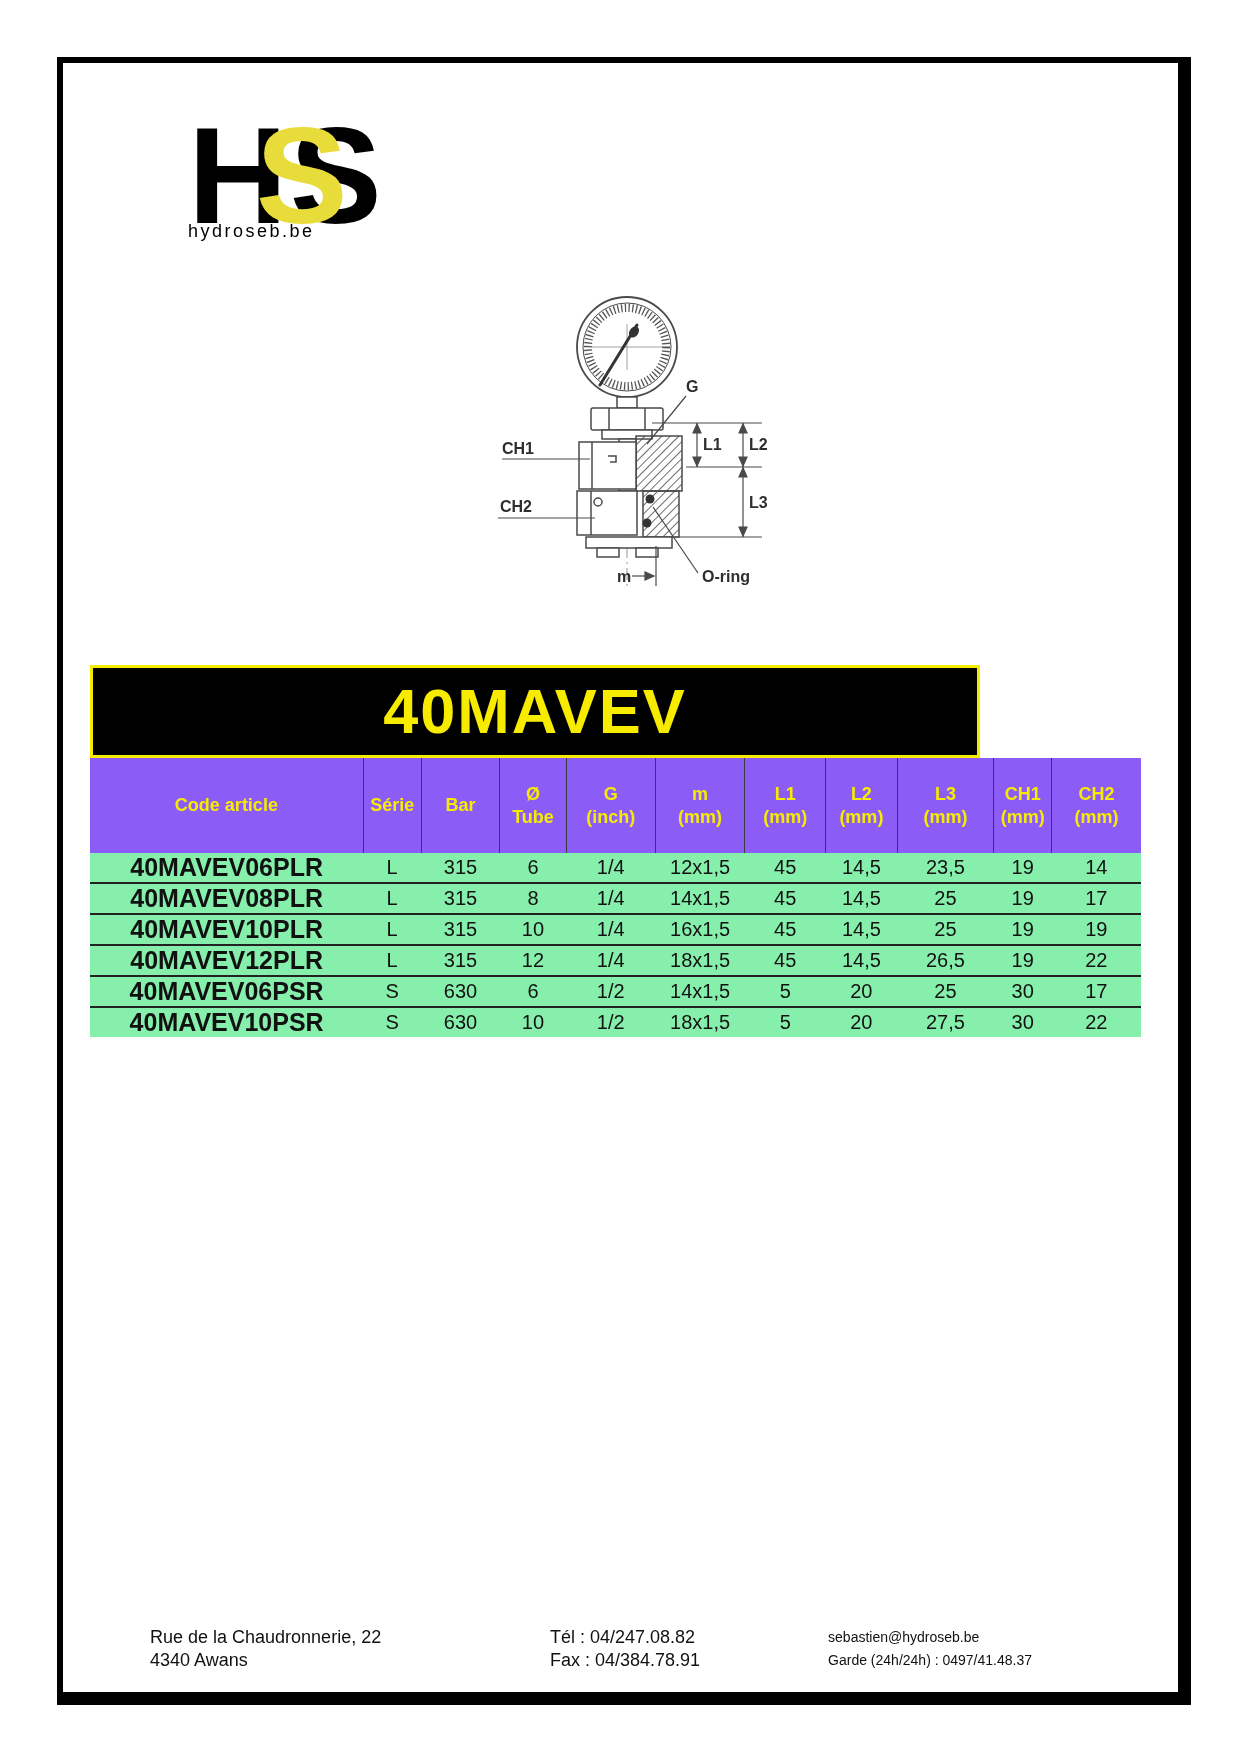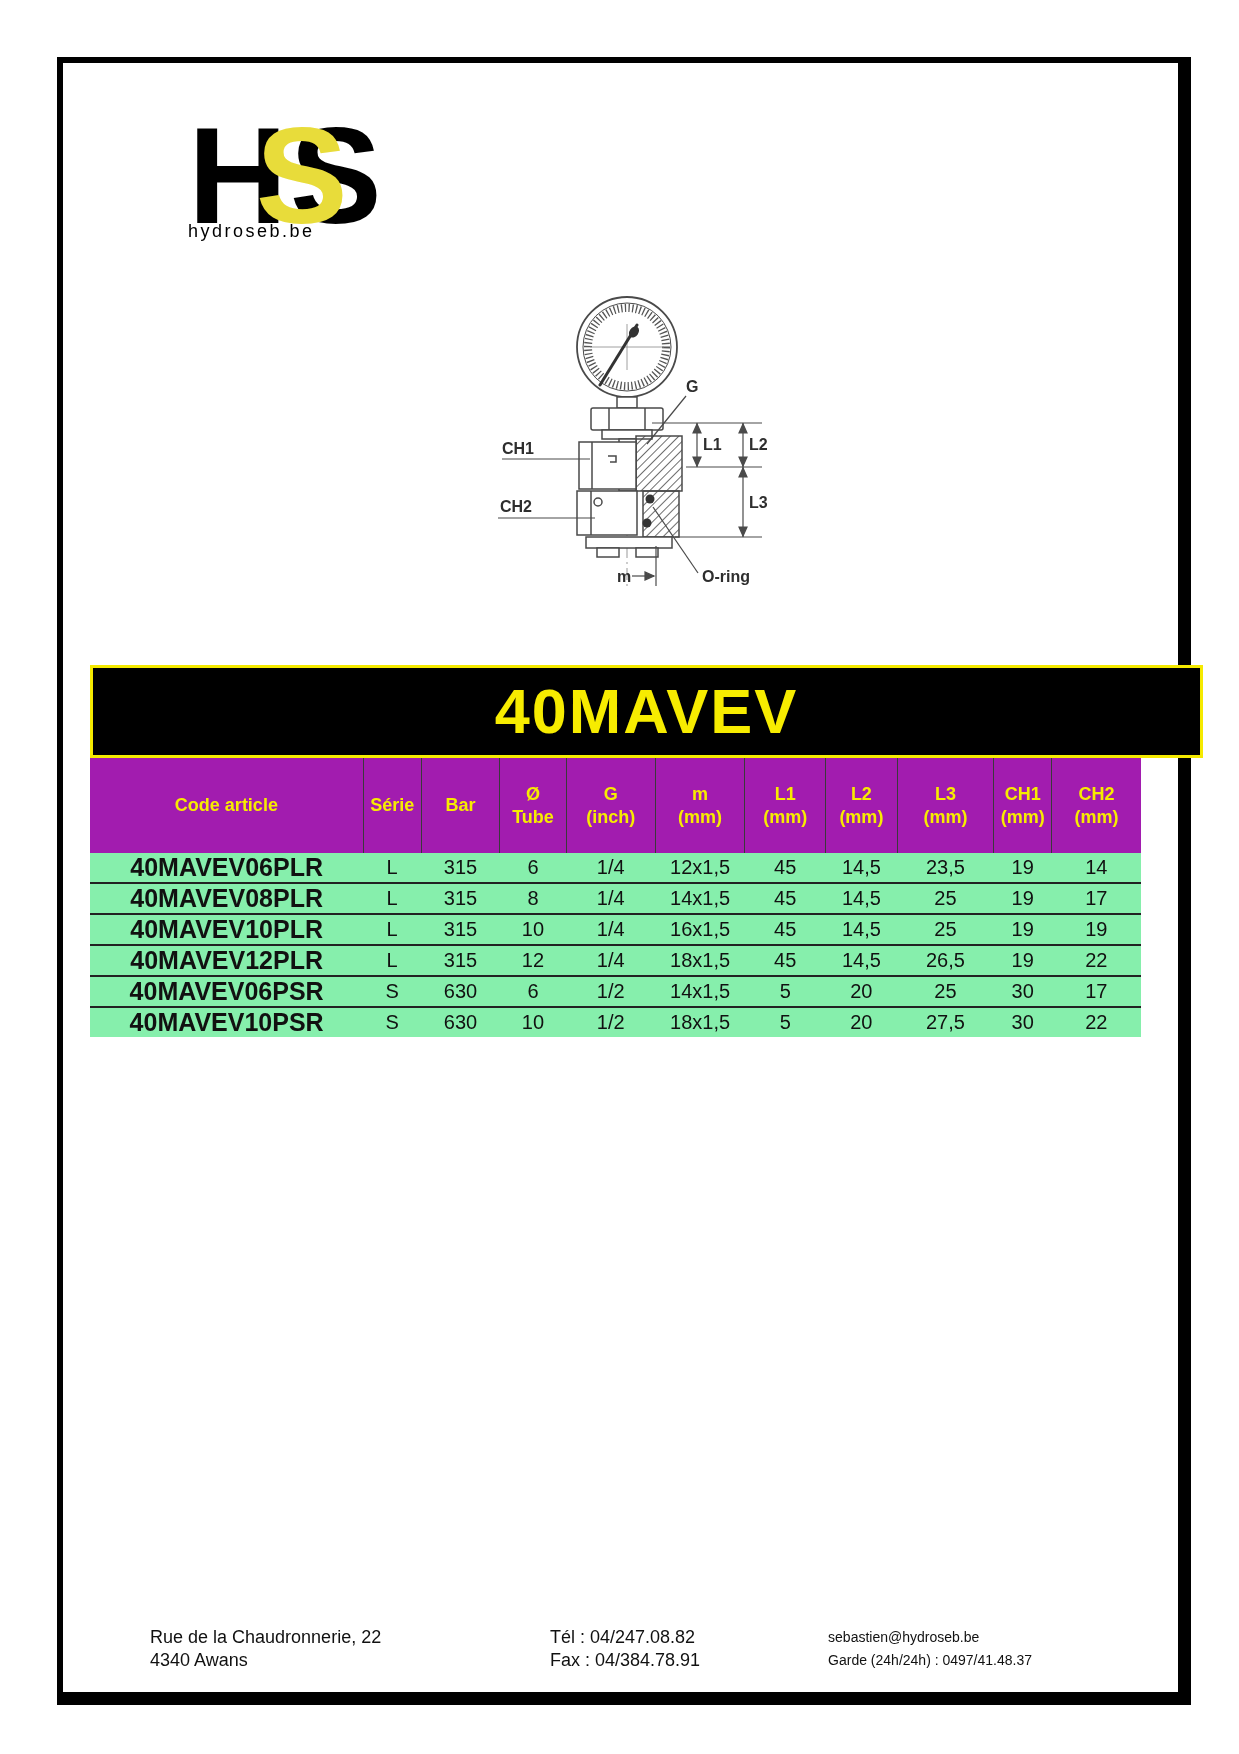--- a/index.html
+++ b/index.html
@@ -18,31 +18,31 @@
   .logo-letters span { display:block; }
   .logo-h  { color:#000; letter-spacing:-6px; }
   .logo-s1 { color:#e8dc3a; margin-left:-26px; position:relative; z-index:2; }
   .logo-s2 { color:#000; margin-left:-58px; position:relative; z-index:1; }
   .logo-domain { font-size:18px; letter-spacing:2.5px; color:#000000; font-weight:400; margin-top:-5px; }
   
   .drawing { position:absolute; left:440px; top:250px; width:370px; height:345px; }
   .drawing text { font-family:"Liberation Sans",sans-serif; font-size:16px; font-weight:700; fill:#2e2e2e; }
   
   .banner {
-    position:absolute; left:90px; top:665px; width:1113px; height:93px;
+    position:absolute; left:90px; top:665px; width:890px; height:93px;
     box-sizing:border-box; background:#000; border:3px solid #f5ea00;
     display:flex; align-items:center; justify-content:center;
   }
   .banner-title {
     color:#f7ec00; font-size:63px; font-weight:900; letter-spacing:2px; line-height:1;
   }
   
   .table-wrap { position:absolute; left:90px; top:758px; width:1051px; }
   table { width:100%; border-collapse:collapse; table-layout:fixed; }
-  thead tr { height:95px; background:#a21caf; }
+  thead tr { height:95px; background:#8b5cf6; }
   th {
     color:#f7ec00; font-size:18px; font-weight:bold; text-align:center;
     vertical-align:middle; padding:0; line-height:1.25; border-left:1px solid #3a3a3a;
   }
   th:first-child { border-left:none; }
   tbody tr { height:17px; border-bottom:2px solid #222; background:#86efac; }
   tbody tr:last-child { border-bottom:none; }
   td { text-align:center; font-size:20px; color:#111; padding:0; white-space:nowrap; vertical-align:middle; }
   td.code { font-weight:bold; font-size:25px; }
   

